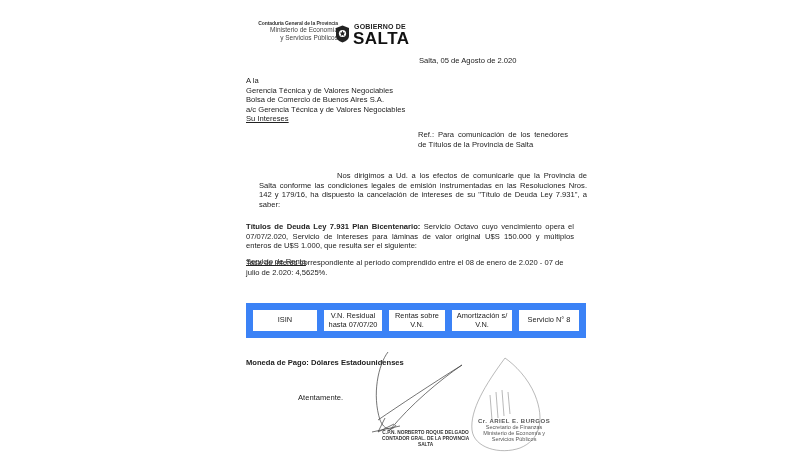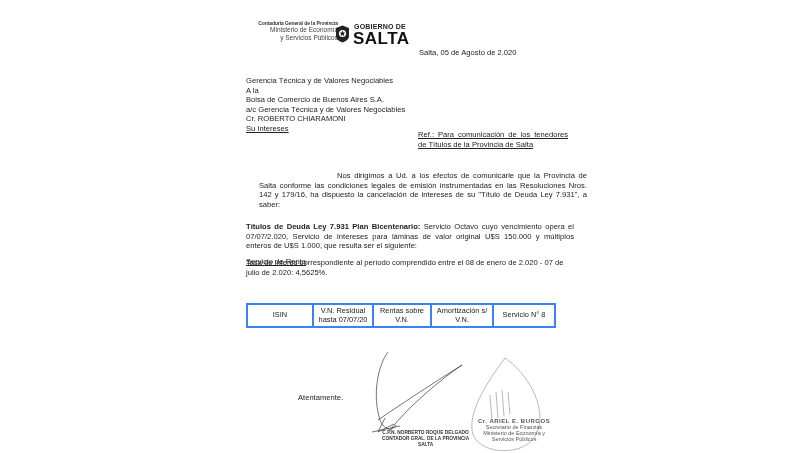--- a/index.html
+++ b/index.html
@@ -14,31 +14,31 @@
   .hdr-l1 { font-size:5px; font-weight:bold; color:#333; white-space:nowrap; letter-spacing:-0.1px; }
   .hdr-l2, .hdr-l3 { font-size:6.5px; color:#444; line-height:8px; white-space:nowrap; }
   .emblem { position:absolute; left:335px; top:25px; width:15px; height:18px; }
   .gob-top { position:absolute; left:354px; top:23px; font-size:7px; font-weight:bold; letter-spacing:0.2px; color:#222; }
   .gob-salta { position:absolute; left:353px; top:30px; font-size:17px; font-weight:bold; letter-spacing:0.5px; color:#111; line-height:18px; }
 
   .txt { position:absolute; font-size:7.6px; line-height:9.5px; color:#222; white-space:nowrap; }
   .u { text-decoration:underline; }
   .b { font-weight:bold; }
 
-  .date { left:419px; top:48px; }
+  .date { left:419px; top:56px; }
   .addr { left:246px; top:76px; }
-  .ref { left:418px; top:130px; width:150px; white-space:normal; text-align:justify; text-decoration:underline; }
+  .ref { left:418px; top:130px; width:150px; white-space:normal; text-align:justify; }
 
   .para1 { left:246px; top:171px; width:328px; white-space:normal; text-align:justify; text-indent:78px;margin-left:13px; }
   .para2 { left:246px; top:222px; width:328px; white-space:normal; text-align:justify; }
   .servicio { left:246px; top:257px; }
   .tasa { left:246px; top:258px; width:328px; white-space:normal; }
 
   table.t { position:absolute; left:246px; top:303px; border-collapse:collapse; font-size:7.4px; color:#222; }
-  table.t td, table.t th { border:2px solid #3b82f6; font-weight:normal; padding:0 2px; line-height:8.5px; }
+  table.t td, table.t th { border:7px solid #3b82f6; font-weight:normal; padding:0 2px; line-height:8.5px; }
   table.t th { height:21px; }
   table.t td { height:21px; }
 
   .moneda { left:246px; top:358px; font-weight:bold; }
   .atent { left:298px; top:393px; }
 
   .sig1 { position:absolute; left:382px; top:430px; font-size:4.8px; line-height:6px; text-align:center; color:#333; font-weight:bold; }
   .sig2 { position:absolute; left:478px; top:418px; font-size:5.5px; line-height:6px; text-align:center; color:#555; }
   .sig2 .nm { font-weight:bold; font-size:6px; letter-spacing:0.5px; }
   svg.scribble { position:absolute; left:0; top:0; width:800px; height:453px; pointer-events:none; }
@@ -57,25 +57,24 @@
     <path d="M7.5 0.5 L14 3 L14 11 Q14 15 7.5 17.5 Q1 15 1 11 L1 3 Z" fill="#222"></path>
     <circle cx="7.5" cy="8.5" r="3.6" fill="#fff"></circle>
     <path d="M7.5 5.6 L8.3 7.6 L10.3 7.7 L8.8 9 L9.3 11 L7.5 9.9 L5.7 11 L6.2 9 L4.7 7.7 L6.7 7.6 Z" fill="#222"></path>
   </svg>
   <div class="gob-top">GOBIERNO DE</div>
   <div class="gob-salta">SALTA</div>
 
   <div class="txt date">Salta, 05 de Agosto de 2.020</div>
 
   <div class="txt addr">
+    <div>A la</div>
     <div>Gerencia Técnica y de Valores Negociables</div>
-    <div>A la</div>
     <div>Bolsa de Comercio de Buenos Aires S.A.</div>
     <div>a/c Gerencia Técnica y de Valores Negociables</div>
-    <div>Cr. ROBERTO CHIARAMONI</div>
     <div class="u">Su Intereses</div>
   </div>
 
   <div class="txt ref">Ref.: Para comunicación de los tenedores de Títulos de la Provincia de Salta</div>
 
   <div class="txt para1">Nos dirigimos a Ud. a los efectos de comunicarle que la Provincia de Salta conforme las condiciones legales de emisión instrumentadas en las Resoluciones Nros. 142 y 179/16, ha dispuesto la cancelación de intereses de su "Título de Deuda Ley 7.931", a saber:</div>
   <div class="txt para2"><span class="b">Títulos de Deuda Ley 7.931 Plan Bicentenario:</span><span> Servicio Octavo cuyo vencimiento opera el 07/07/2.020, Servicio de Intereses para láminas de valor original U$S 150.000 y múltiplos enteros de U$S 1.000, que resulta ser el siguiente:</span></div>
   <div class="txt servicio u">Servicio de Renta</div>
   <div class="txt tasa">Tasa de interés correspondiente al período comprendido entre el 08 de enero de 2.020 - 07 de julio de 2.020: 4,5625%.</div>
 
@@ -84,20 +83,21 @@
         <tr>
       <th style="width:60px">ISIN</th>
       <th style="width:54px">V.N. Residual hasta 07/07/20</th>
       <th style="width:52px">Rentas sobre V.N.</th>
       <th style="width:56px">Amortización s/ V.N.</th>
       <th style="width:56px">Servicio N° 8</th>
     </tr>
   </tbody>
     </table>
 
+  <div class="txt moneda">Moneda de Pago: Dólares Estadounidenses</div>
   <div class="txt atent">Atentamente.</div>
 
   <svg class="scribble" viewBox="0 0 800 453">
     <g fill="none" stroke="#3a3a3a" stroke-width="0.7">
       <path d="M388 352 C378 365 372 395 380 420 C384 430 392 432 396 425"></path>
       <path d="M378 420 C400 405 430 385 462 365 C440 380 410 405 390 430"></path>
       <path d="M372 432 L400 426 M385 418 L378 432 L394 424"></path>
     </g>
     <g fill="none" stroke="#8a8a8a" stroke-width="0.6">
       <path d="M505 358 C485 385 470 410 472 430 C474 448 500 455 520 448 C540 440 545 420 535 395 C528 378 515 365 505 358"></path>

